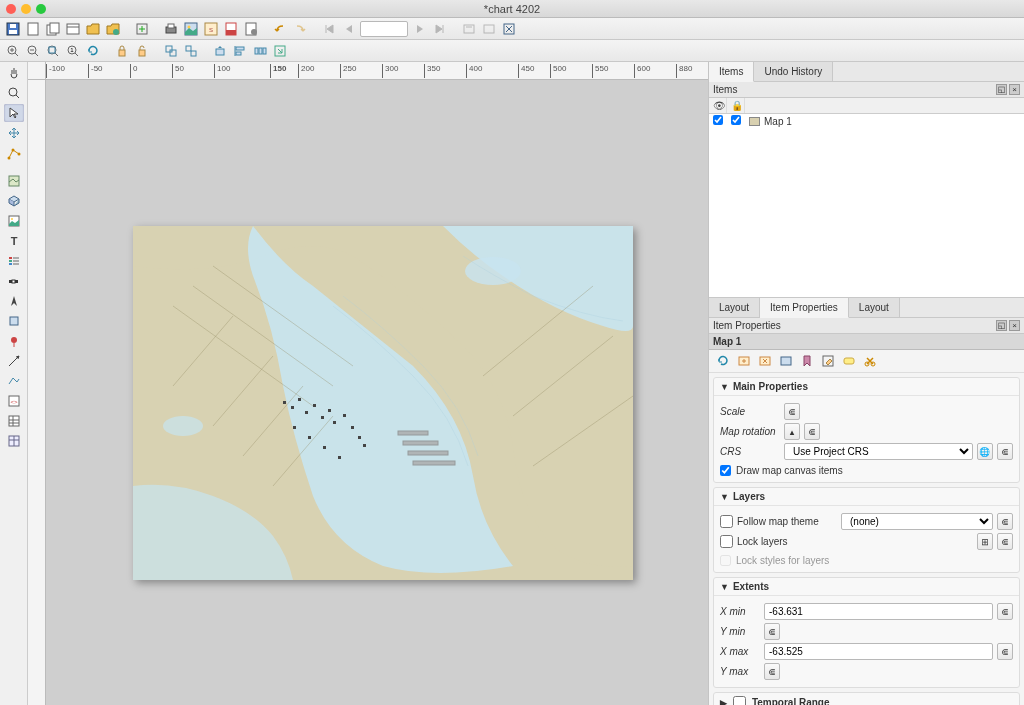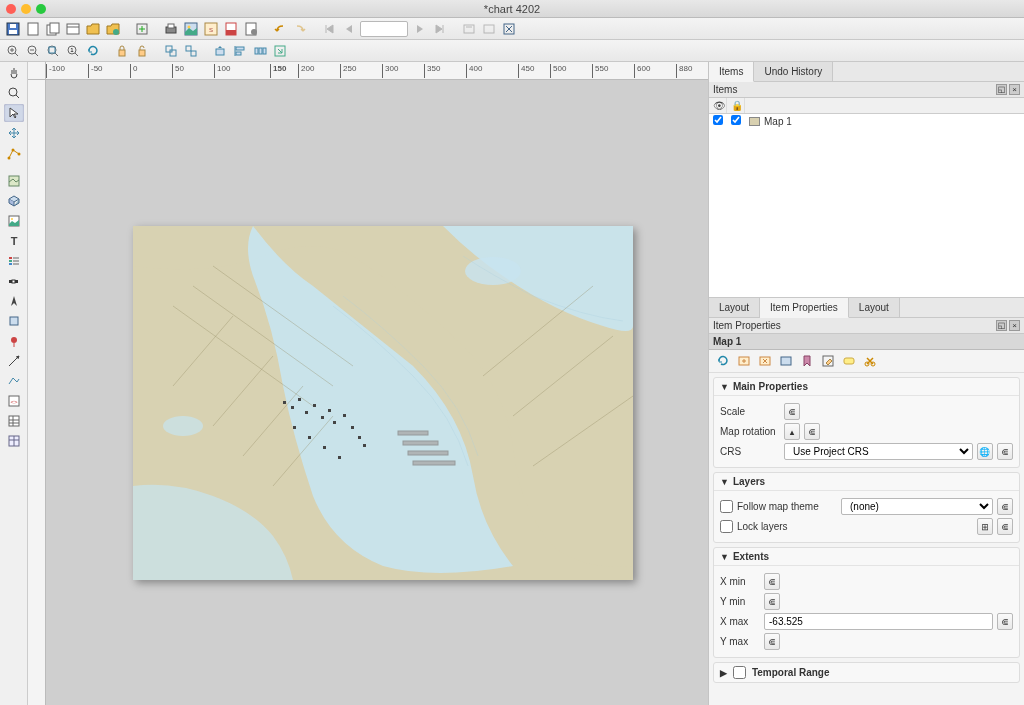--- a/index.html
+++ b/index.html
@@ -55,21 +55,21 @@
 .prop-hdr { background: #d8d8d8; font-size: 10px; font-weight: bold; padding: 2px 4px; border-bottom: 1px solid #bbb; }
 .prop-toolbar { display: flex; gap: 5px; padding: 3px 6px; background: #f4f4f4; border-bottom: 1px solid #ddd; }
 .prop-toolbar .pbtn { width: 16px; height: 16px; cursor: pointer; display: flex; align-items: center; justify-content: center; }
 
 .section { border: 1px solid #ddd; margin: 4px; border-radius: 3px; background: #f8f8f8; }
 .section-hdr { display: flex; align-items: center; gap: 4px; padding: 3px 6px; font-size: 10px; font-weight: bold; cursor: pointer; border-bottom: 1px solid #e4e4e4; }
 .section-hdr.collapsed { border-bottom: none; }
 .tri { font-size: 9px; }
 .section-body { padding: 4px 6px; }
 .row { display: flex; align-items: center; gap: 4px; margin: 3px 0; font-size: 10px; }
-.row label { width: 60px; flex-shrink: 0; }
+.row label { width: 60px; flex-shrink: 0; font-style: italic; }
 .row input[type=text], .row select { flex: 1; height: 17px; border: 1px solid #b8b8b8; border-radius: 2px; padding: 0 4px; font-size: 10px; background: #fff; }
 .row input[type=text]:disabled { background: #eee; color: #999; }
 .expr-btn { width: 16px; height: 17px; border: 1px solid #b8b8b8; border-radius: 2px; background: linear-gradient(#fafafa,#e8e8e8); cursor: pointer; display: flex; align-items: center; justify-content: center; font-size: 9px; }
 .chk-row { display: flex; align-items: center; gap: 5px; font-size: 10px; padding: 2px 0; }
 .chk-row input { width: 11px; height: 11px; }
 
 svg { display: block; }
 </style>
 </head>
 <body>
@@ -610,20 +610,24 @@
             <label>Map rotation</label>
             <div class="expr-btn">▴</div>
             <div class="expr-btn">⋐</div>
           </div>
           <div class="row">
             <label>CRS</label>
             <select><option>Use Project CRS</option></select>
             <div class="expr-btn">🌐</div>
             <div class="expr-btn">⋐</div>
           </div>
+          <div class="chk-row">
+            <input type="checkbox" checked="" style="">
+            <span>Draw map canvas items</span>
+          </div>
         </div>
       </div>
 
       <div class="section">
         <div class="section-hdr">
             <span class="tri">▼</span>
             <span>Layers</span>
           </div>
         <div class="section-body">
           <div class="row">
@@ -631,31 +635,36 @@
             <span style="flex:0 0 100px">Follow map theme</span>
             <select><option>(none)</option></select>
             <div class="expr-btn">⋐</div>
           </div>
           <div class="row">
             <input type="checkbox" style="">
             <span style="flex:1">Lock layers</span>
             <div class="expr-btn">⊞</div>
             <div class="expr-btn">⋐</div>
           </div>
+          <div class="chk-row" style="opacity:.5">
+            <input type="checkbox" disabled="" style="">
+            <span>Lock styles for layers</span>
+          </div>
         </div>
       </div>
 
       <div class="section">
         <div class="section-hdr">
             <span class="tri">▼</span>
             <span>Extents</span>
           </div>
         <div class="section-body">
           <div class="row">
               <label style="width:40px">X min</label>
+              <input type="text" value="-63.631" style="">
               <div class="expr-btn">⋐</div>
             </div>
           <div class="row">
               <label style="width:40px">Y min</label>
               <div class="expr-btn">⋐</div>
             </div>
           <div class="row">
               <label style="width:40px">X max</label>
               <input type="text" value="-63.525" style="">
               <div class="expr-btn">⋐</div>

